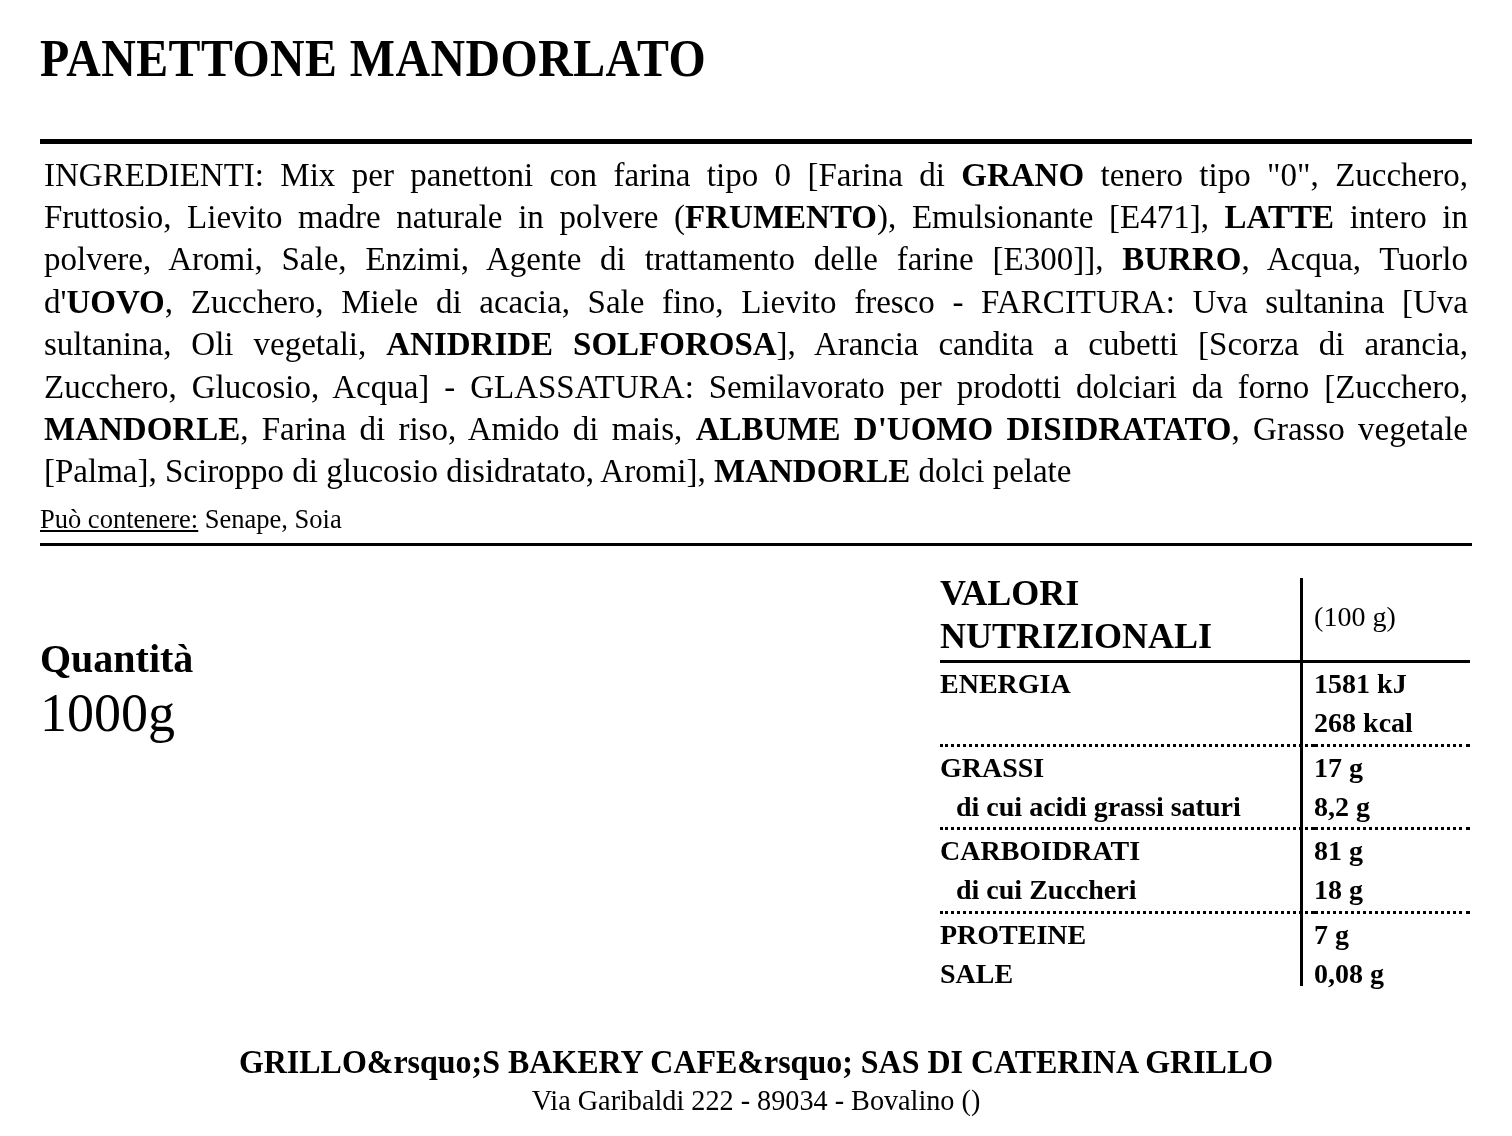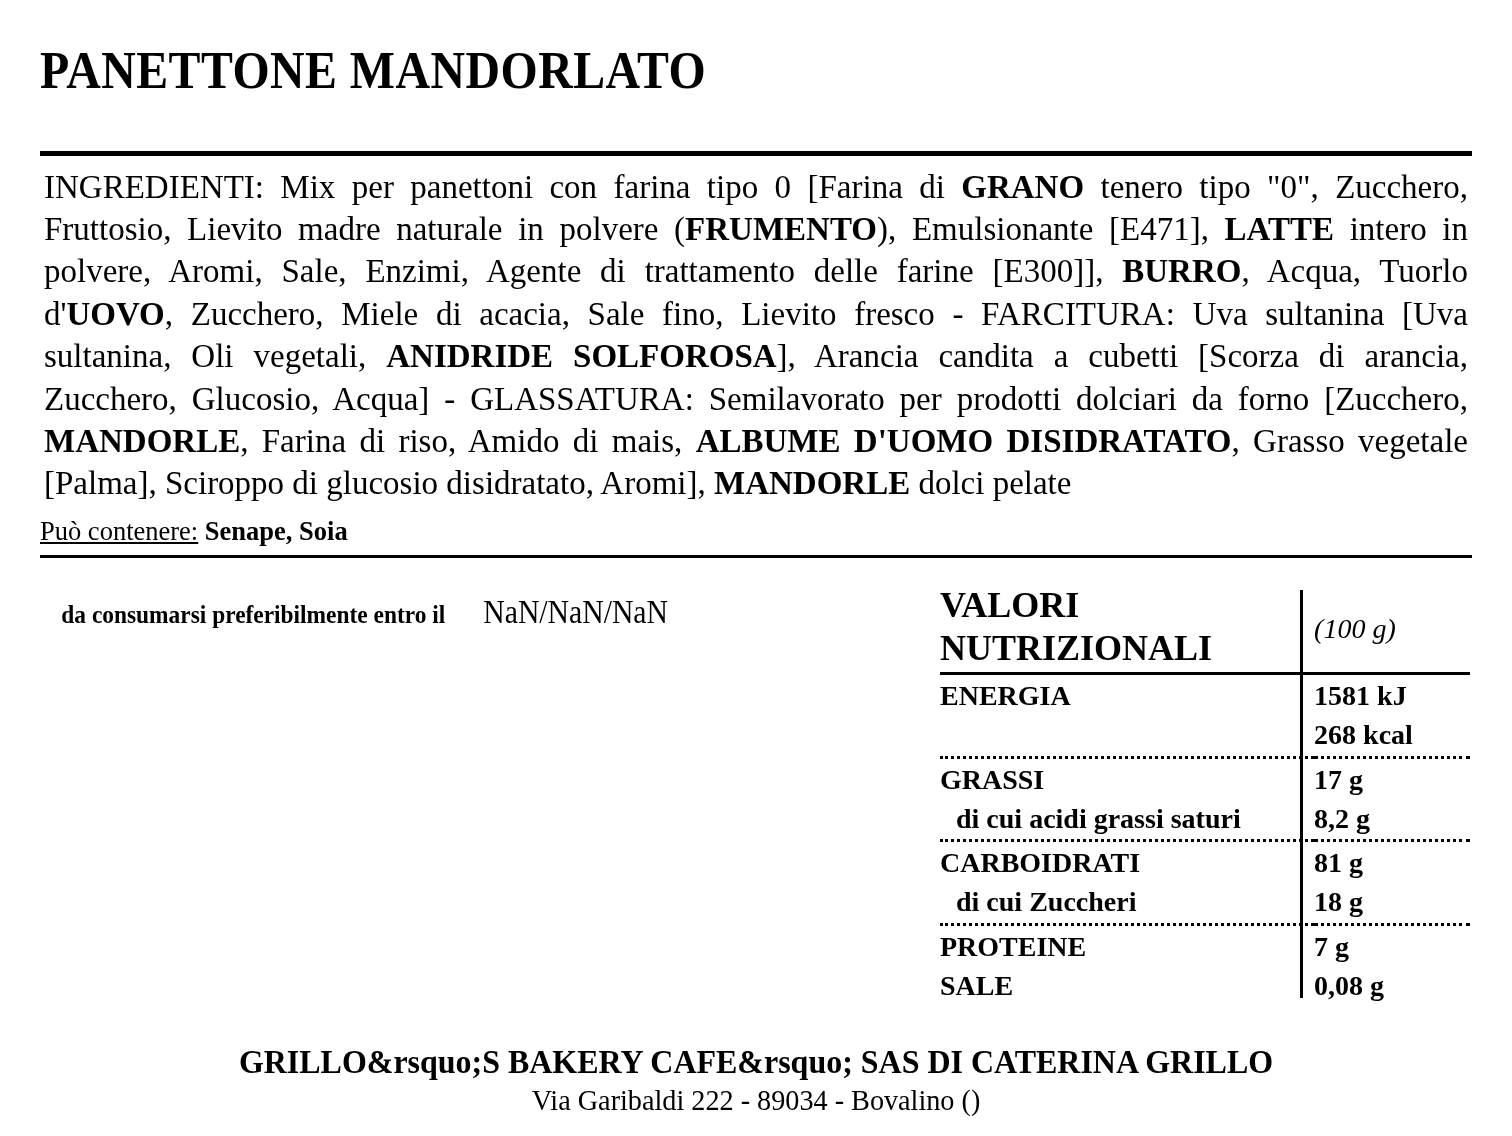--- a/index.html
+++ b/index.html
@@ -12,21 +12,21 @@
     height: 1136px;
     font-family: "Liberation Serif", "DejaVu Serif", serif;
     color: #000000;
     overflow: hidden;
   }
   .label-page {
     position: relative;
     width: 1512px;
     height: 1136px;
     box-sizing: border-box;
-    padding: 12px 40px;
+    padding: 0 40px;
   }
 
   
   .product-title {
     font-family: "Liberation Serif", "DejaVu Serif", serif;
     font-weight: bold;
     font-size: 52px;
     line-height: 1.05;
     letter-spacing: 0.5px;
     margin: 0;
@@ -62,21 +62,21 @@
 
   .may-contain {
     font-size: 26.5px;
     line-height: 1.285;
     margin: 9px 0 0 0;
   }
   .may-contain .mc-label {
     text-decoration: underline;
     text-underline-offset: 2px;
   }
-  .may-contain .mc-values { font-weight: bold; }
+  .may-contain .mc-values { font-weight: normal; }
 
   
   .middle {
     position: relative;
     display: flex;
     margin-top: 26px;
   }
   .middle-left {
     width: 880px;
     flex: 0 0 880px;
@@ -137,21 +137,20 @@
   .nt-head .nt-name {
     font-weight: bold;
     font-size: 36px;
     line-height: 1.2;
     padding-bottom: 2px;
   }
   .nt-head .nt-val {
     font-size: 28px;
     line-height: 1.2;
     padding-top: 28px;
-    font-style: italic;
   }
   .nt-head td { border-bottom: 3px solid #000; }
 
   .nt-row td { padding-top: 3px; line-height: 1.28; font-weight: bold; }
   .nt-row.dotted td {
     border-bottom: 3px dotted #000;
     padding-bottom: 3px;
   }
   .nt-sub .nt-name { padding-left: 16px; }
 
@@ -203,25 +202,25 @@
     <span class="mc-label">Può contenere:</span>
     <span class="mc-values">Senape, Soia</span>
   </p>
 
   <div class="rule-thin"></div>
 
   <div class="middle">
 
     <div class="middle-left">
 
-      <div class="best-before">
-        <span class="bb-label">da consumarsi preferibilmente entro il</span>
-        <span class="bb-date">NaN/NaN/NaN</span>
+
+      <div class="quantity-block">
+        <div class="qty-label">Quantità</div>
+        <div class="qty-value">1000g</div>
       </div>
-
 
     </div>
 
     <div class="middle-right">
       <div class="nt-wrap">
         <div class="nt-vline"></div>
         <table class="nutrition-table">
           <tbody>
             <tr class="nt-head">
               <td class="nt-name">

